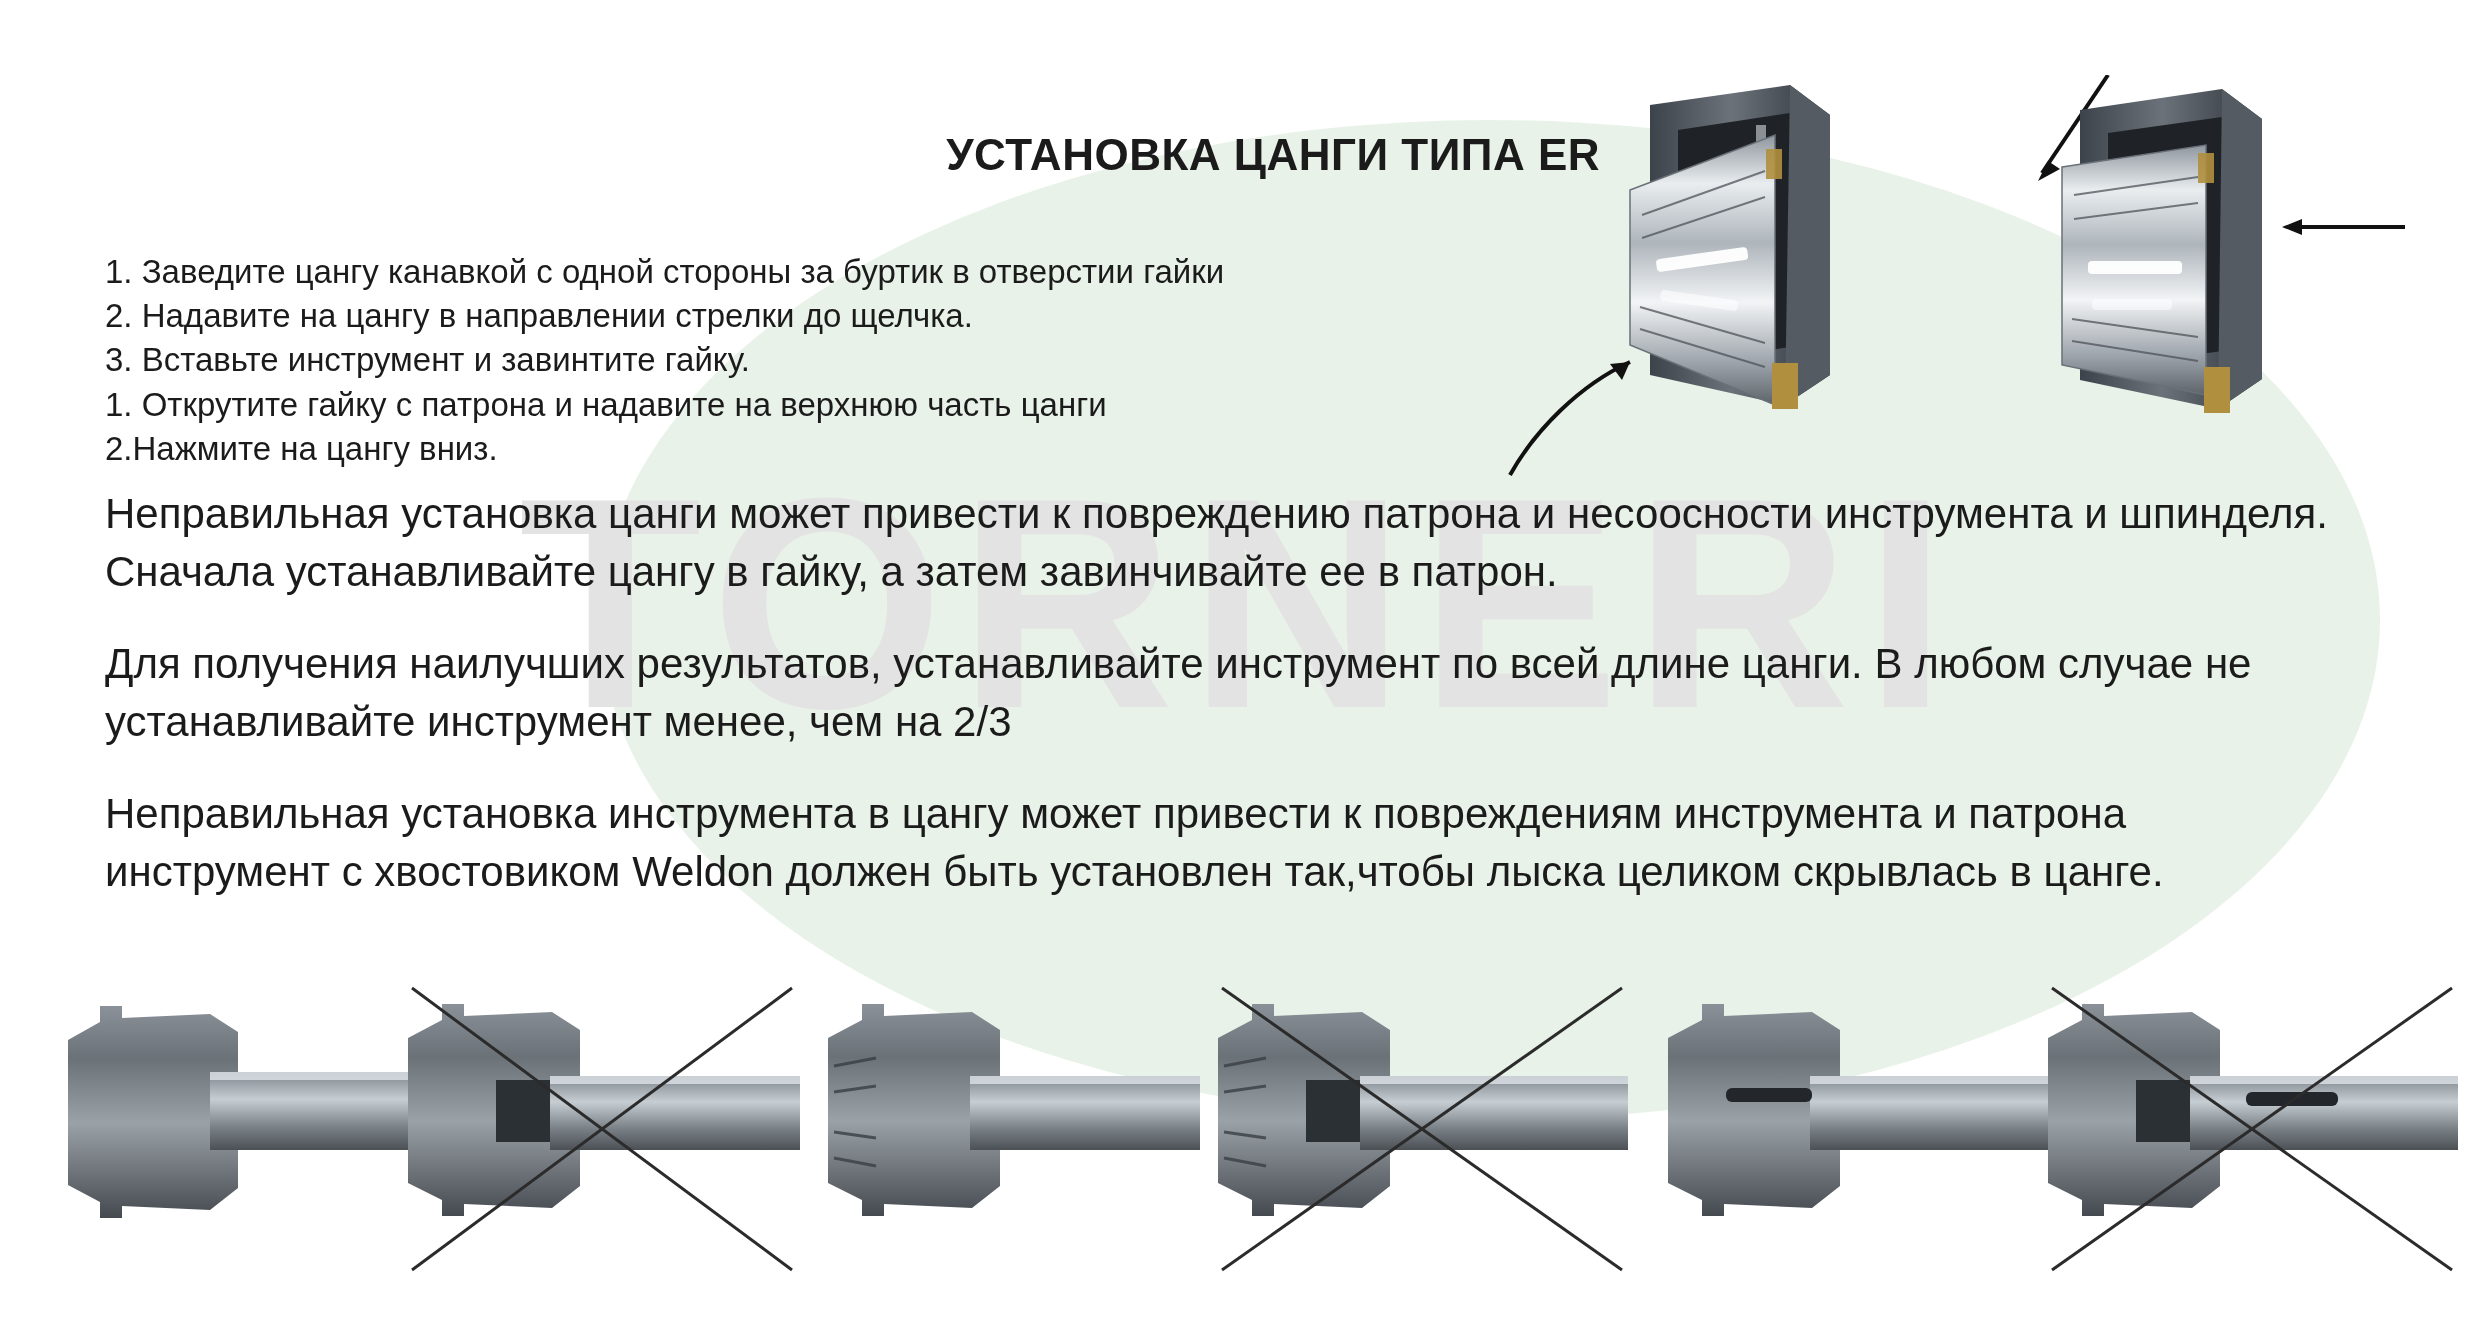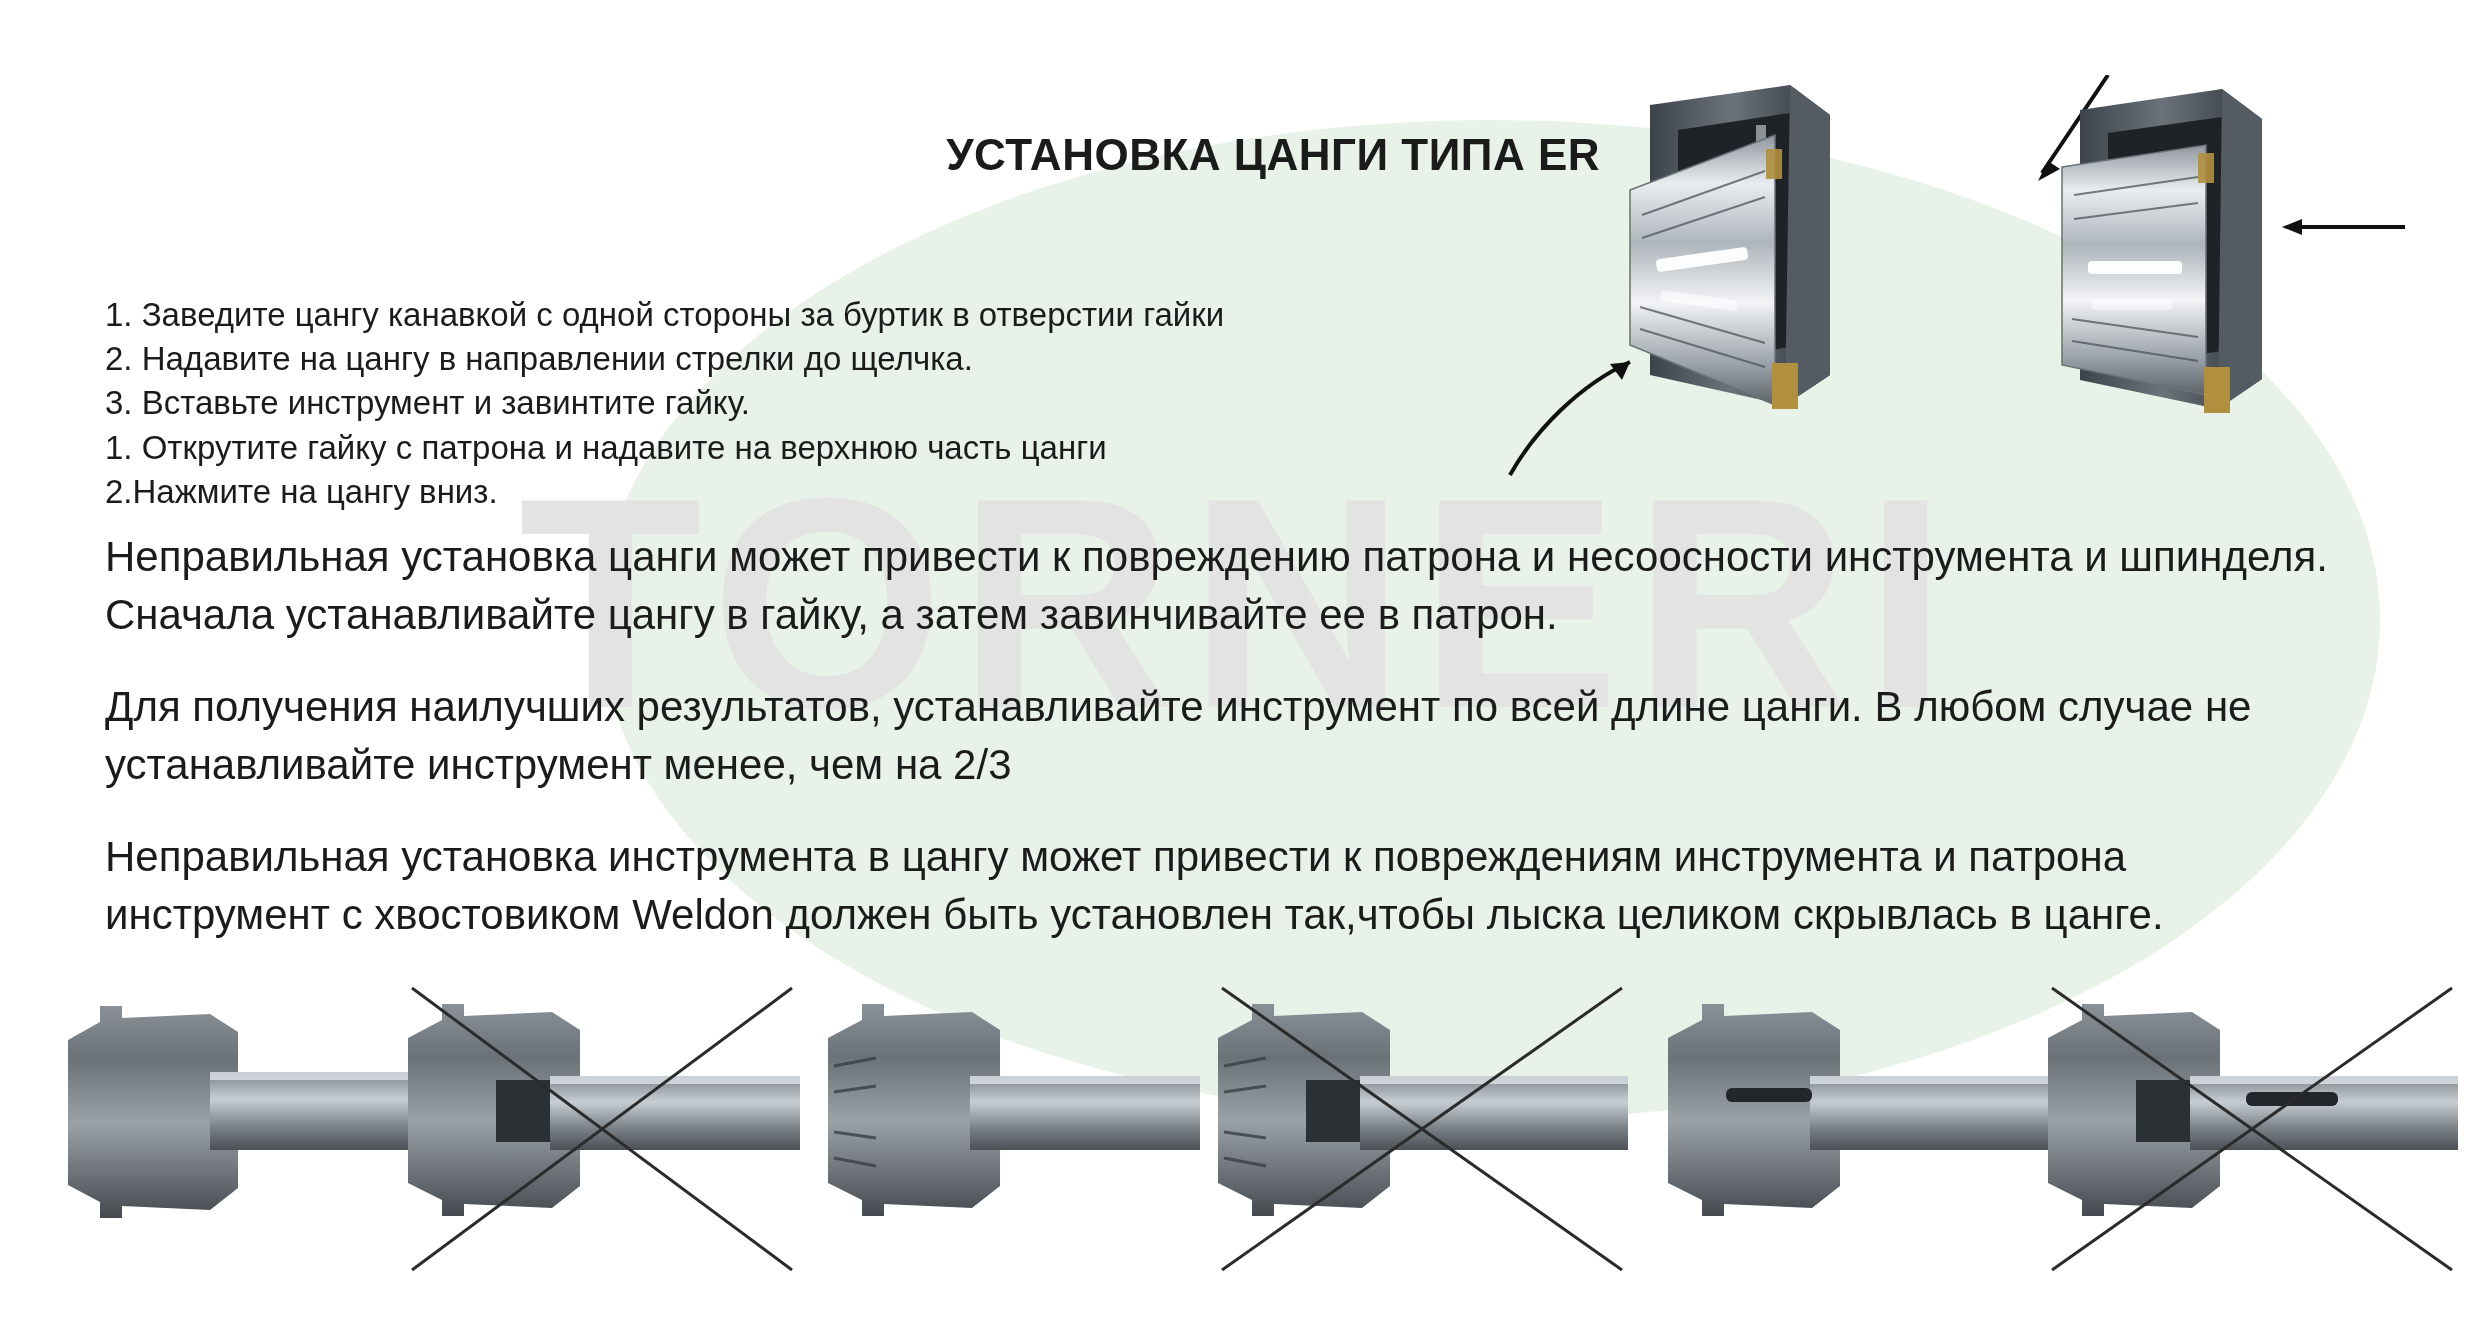--- a/index.html
+++ b/index.html
@@ -54,21 +54,20 @@
     font-weight: bold;
     color: #1b1b1b;
     letter-spacing: 0.5px;
   }
   .body-text {
     position: absolute;
     left: 105px;
     top: 250px;
     width: 2290px;
     color: #1b1b1b;
-    margin-top: 43px;
   }
   .line {
     font-size: 33px;
     line-height: 1.34;
     color: #1b1b1b;
     white-space: nowrap;
   }
   .line.bold { font-weight: bold; }
   .para {
     font-size: 42px;

